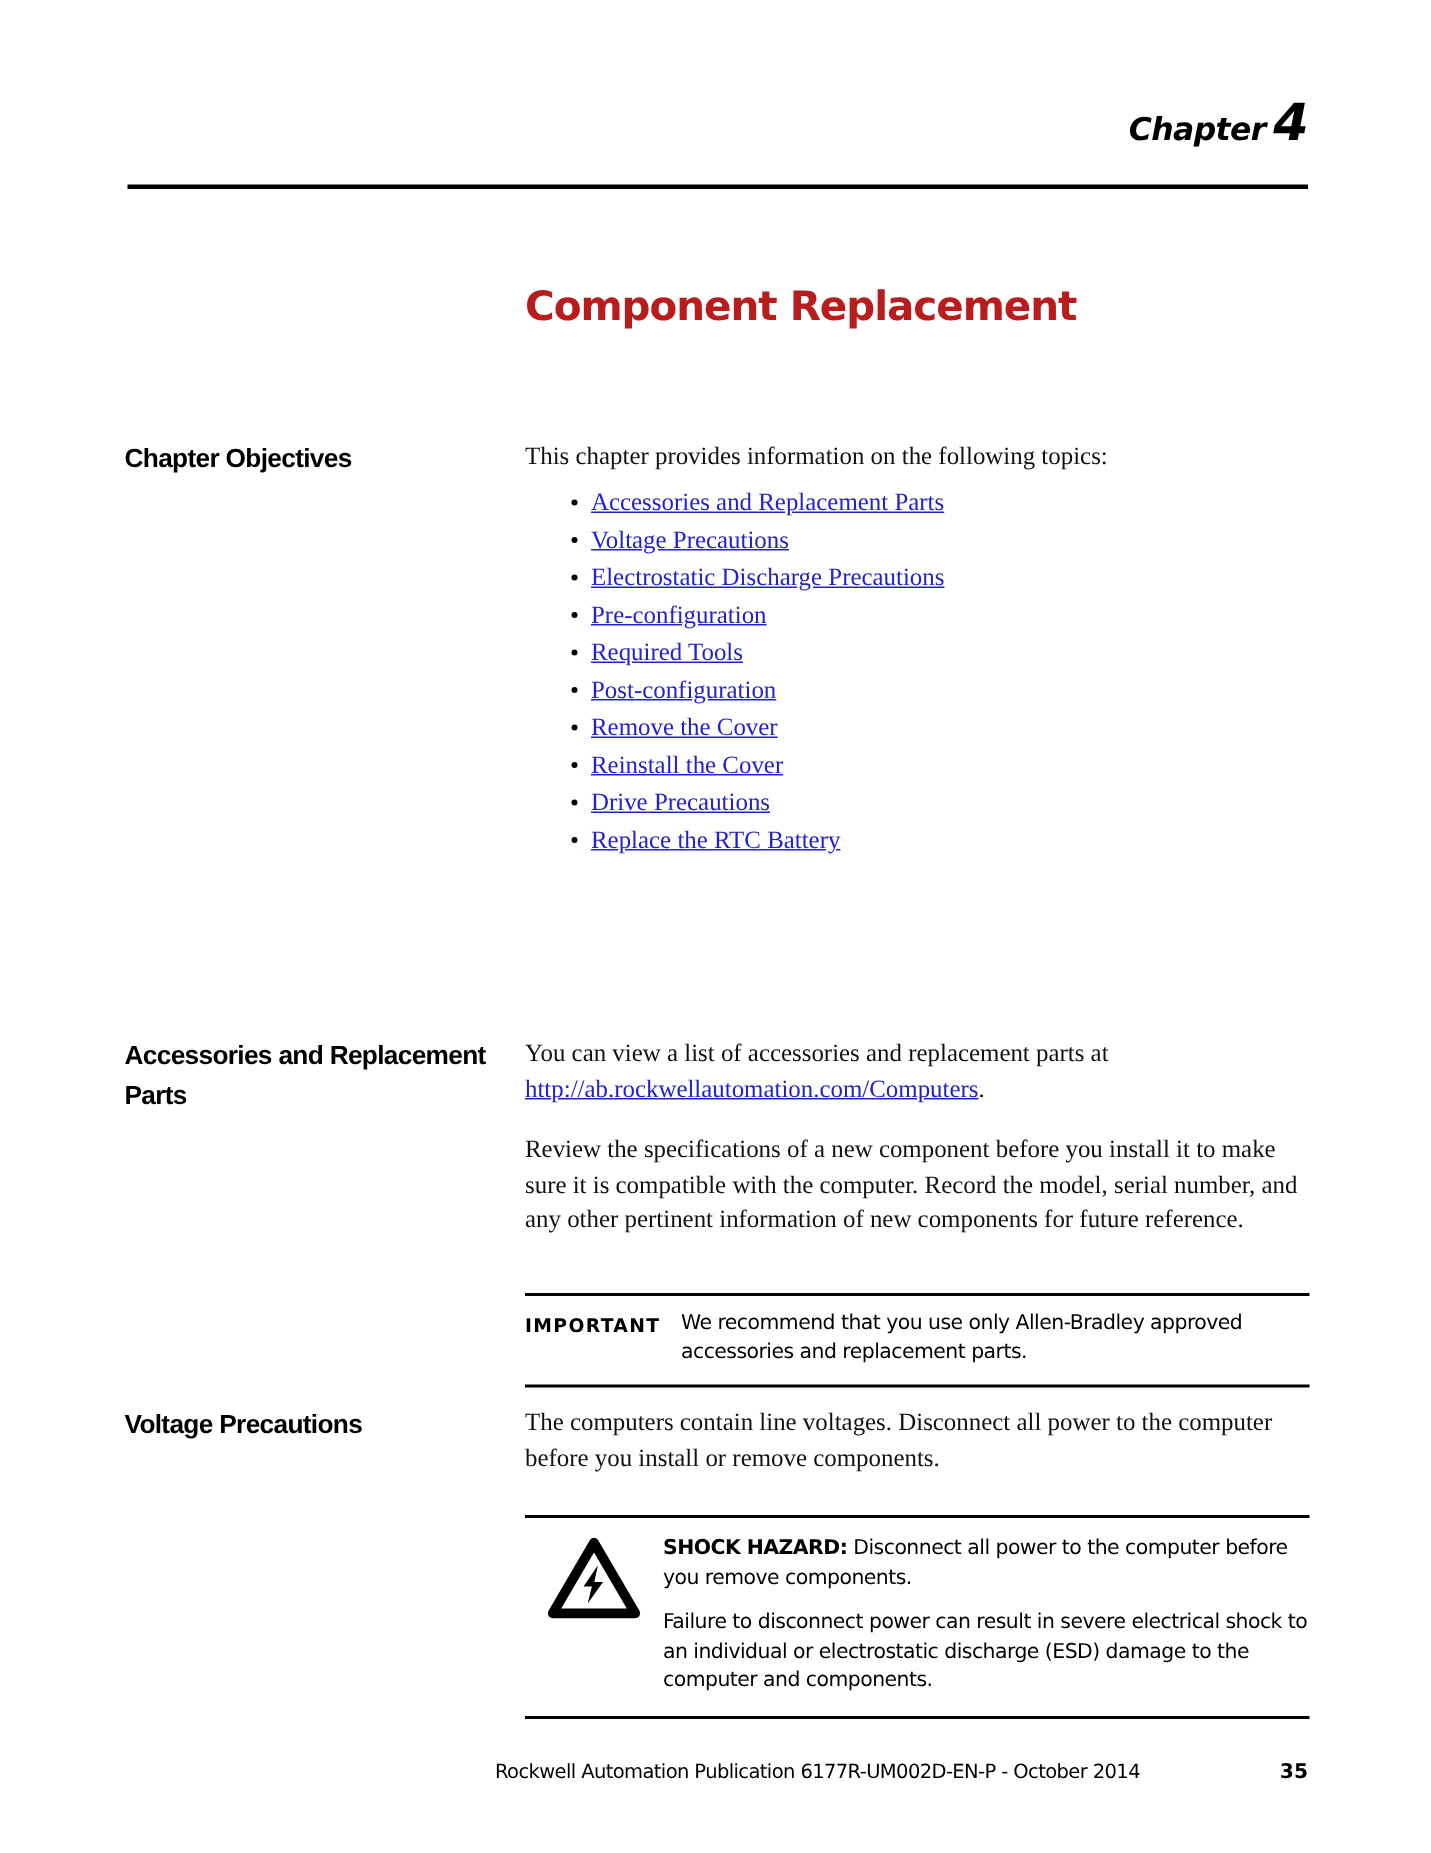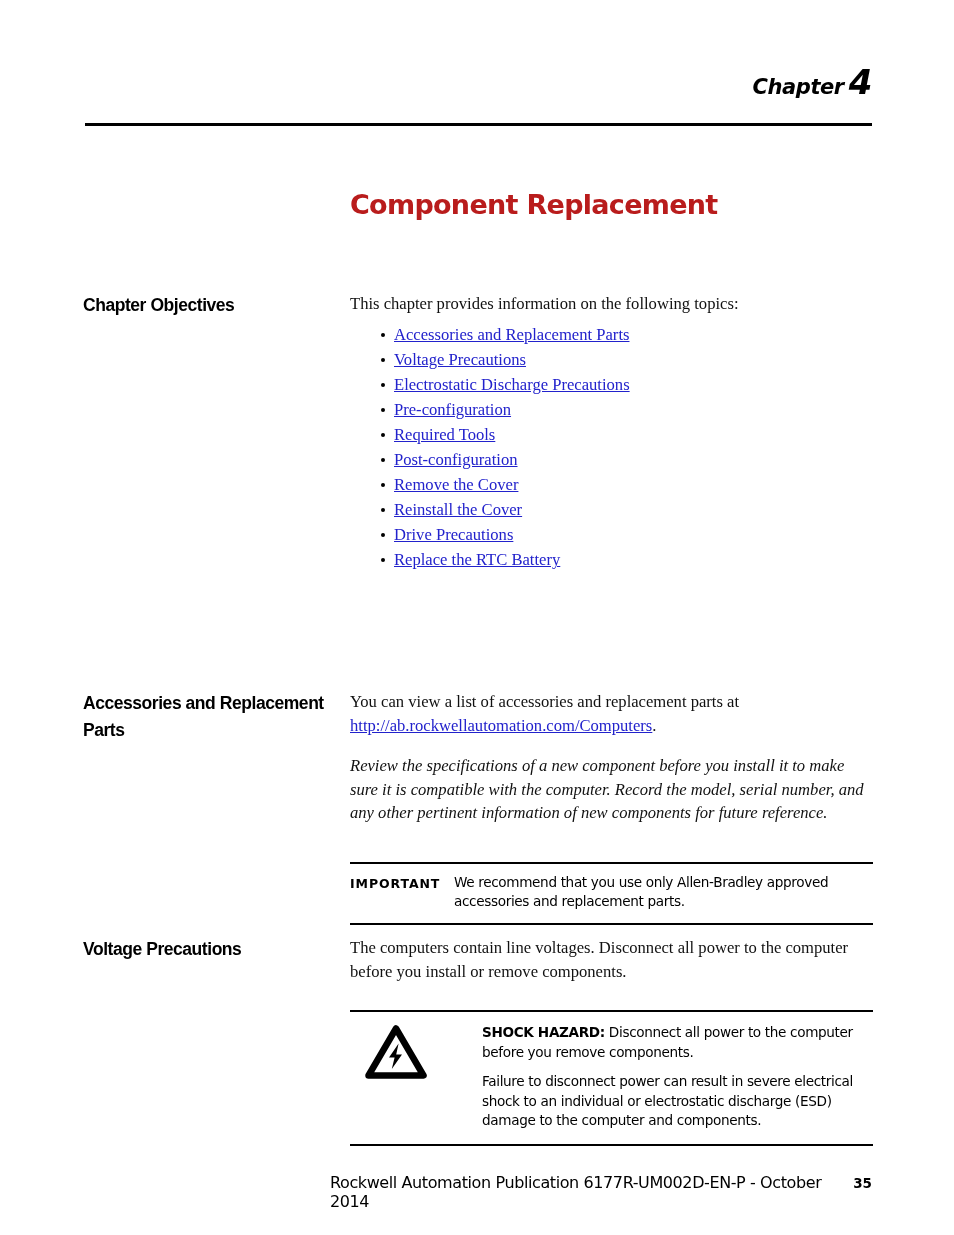--- a/index.html
+++ b/index.html
@@ -88,21 +88,21 @@
     width: 523px;
   }
 
   p.body {
     margin: 0;
     font-family: "Liberation Serif", serif;
     font-size: 16.6px;
     line-height: 23.5px;
     color: #111111;
   }
-  p.body + p.body { margin-top: 17px; font-style: italic; }
+  p.body + p.body { margin-top: 17px; }
 
   a.doclink, .doclink {
     color: #2222cc;
     text-decoration: underline;
   }
 
   
   ul.linklist {
     list-style: none;
     margin: 6px 0 0 0;
@@ -171,21 +171,21 @@
     position: absolute;
     left: 330px;
     top: 1173px;
     width: 542px;
     display: flex;
     justify-content: space-between;
     align-items: baseline;
     font-family: "DejaVu Sans", sans-serif;
   }
   .footer-text {
-    font-size: 16px;
+    font-size: 13px;
     letter-spacing: -0.4px;
     color: #000000;
   }
   .footer-page {
     font-size: 13.5px;
     font-weight: bold;
     color: #000000;
   }
 </style>
 </head>
@@ -230,21 +230,21 @@
       </div>
     </div>
   </div>
 </div>
 
 <div class="section" style="top:936px;">
   <div class="sec-head">Voltage Precautions</div>
   <div class="sec-body">
     <p class="body">The computers contain line voltages. Disconnect all power to the computer before you install or remove components.</p>
 
-    <div class="callout hazard" style="margin-top:27px;gap:40px;">
+    <div class="callout hazard" style="margin-top:27px;">
       <div class="hazard-icon">
         <svg width="62" height="55" viewBox="0 0 62 55" aria-hidden="true">
           <path d="M31 3.5 L58.5 50.5 L3.5 50.5 Z" fill="none" stroke="#000000" stroke-width="6.5" stroke-linejoin="round" stroke-linecap="round"></path>
           <path d="M33.6 18.5 L24.0 32.6 L29.6 32.6 L26.8 44.0 L37.0 29.6 L31.2 29.6 Z" fill="#000000"></path>
         </svg>
       </div>
       <div class="callout-text">
         <p><b>SHOCK HAZARD:</b><span> Disconnect all power to the computer before you remove components.</span></p>
         <p>Failure to disconnect power can result in severe electrical shock to an individual or electrostatic discharge (ESD) damage to the computer and components.</p>
       </div>

